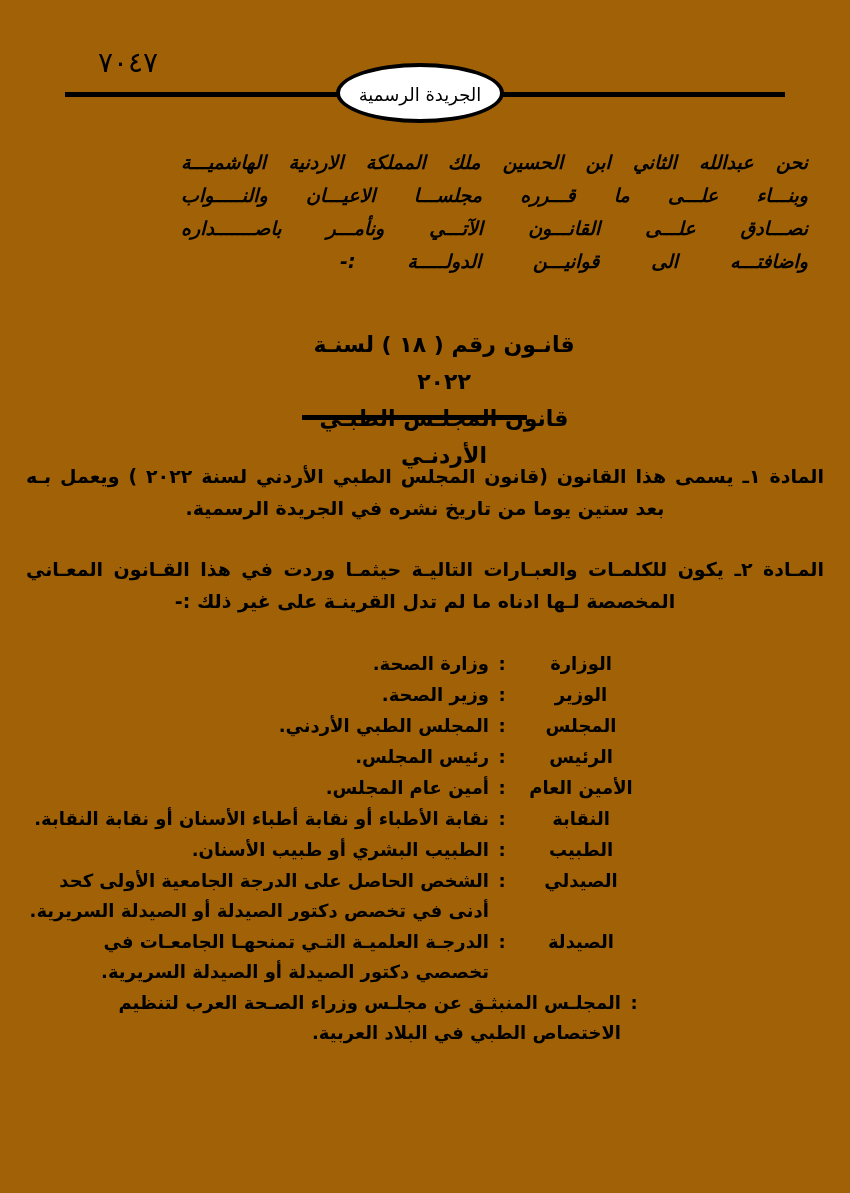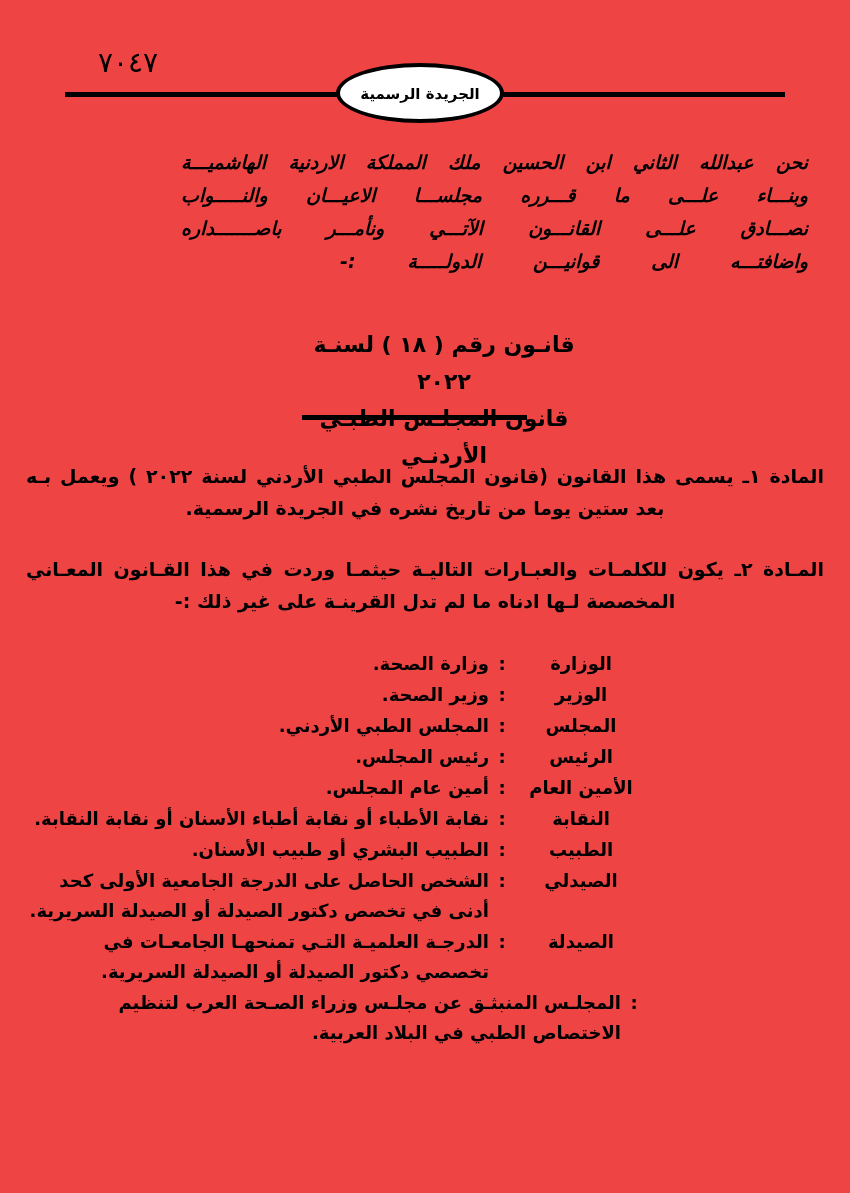--- a/index.html
+++ b/index.html
@@ -1,20 +1,20 @@
 <!DOCTYPE html>
 <html lang="ar"><head>
 <meta charset="utf-8">
 <style>
   html,body{margin:0;padding:0;background:#e8e8e8;}
   .page{
     position:relative;
     width:850px;height:1193px;
     margin:0 auto;
-    background:#ef4444;
+    background:#a16207;
     color:#000;
     font-family:"DejaVu Sans",sans-serif;
     overflow:hidden;
     direction:rtl;
   }
   
   .page-number{
     position:absolute;top:46px;left:98px;
     font-size:28px;font-weight:400;
     letter-spacing:6px;
@@ -26,21 +26,21 @@
   }
   .gazette-oval{
     position:absolute;top:63px;left:336px;
     width:160px;height:52px;
     background:#fff;
     border:4px solid #000;
     border-radius:50%;
     display:flex;align-items:center;justify-content:center;
   }
   .gazette-oval span{
-    font-size:15px;font-weight:700;
+    font-size:18px;font-weight:400;
     transform:translateY(1px);
   }
   
   .preamble{
     position:absolute;top:146px;right:42px;width:627px;
     font-size:19px;font-weight:700;line-height:33px;
   }
   .pre-line{
     text-align:justify;
     -moz-text-align-last:justify;

